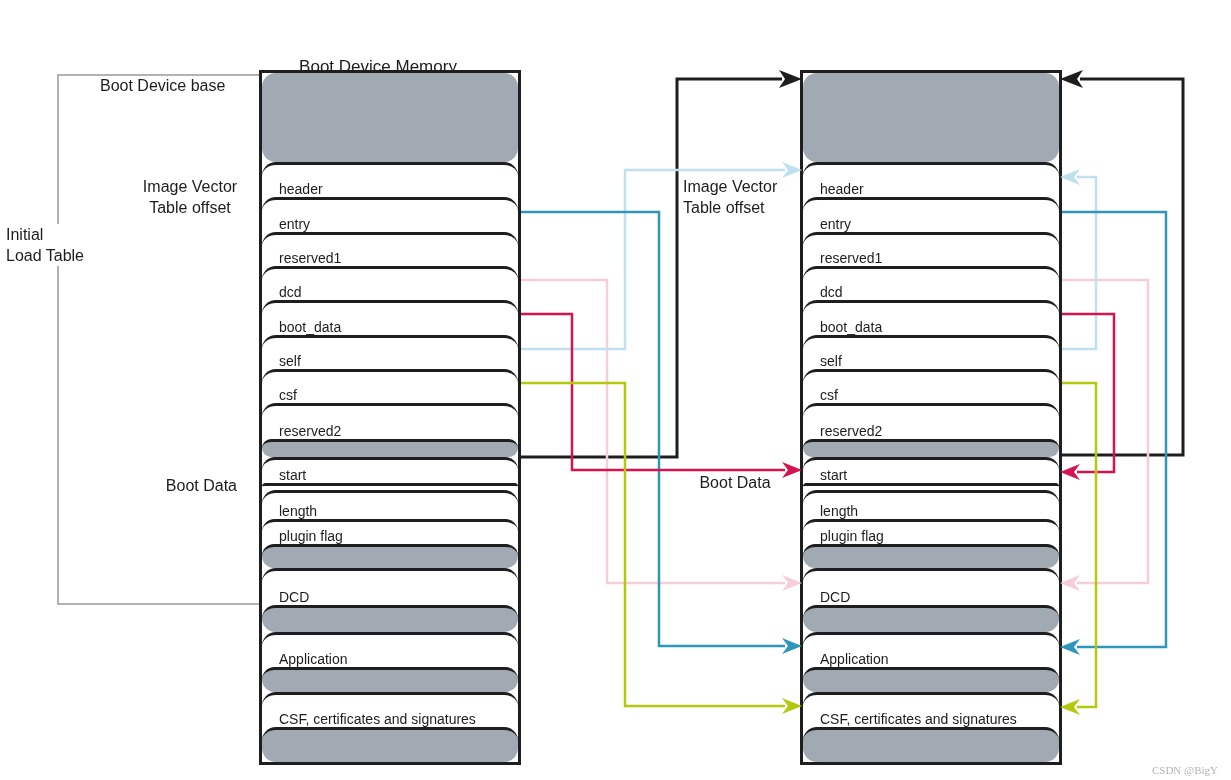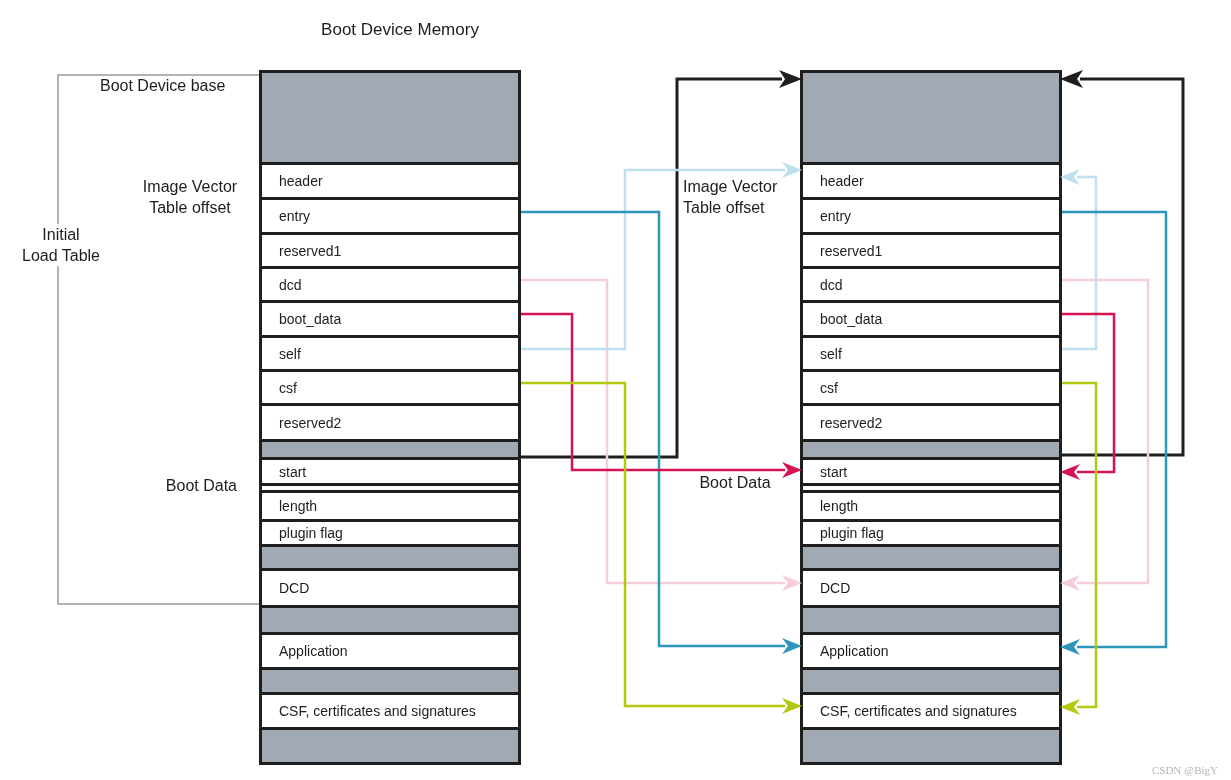--- a/index.html
+++ b/index.html
@@ -1,33 +1,33 @@
 <!DOCTYPE html>
 <html><head>
 <meta charset="utf-8">
 <style>
   html,body{margin:0;padding:0;background:#ffffff;}
   .canvas{position:relative;width:1231px;height:780px;background:#fff;overflow:hidden;
           font-family:"Liberation Sans", sans-serif;color:#1d1d1d;}
   .title{position:absolute;top:20px;width:300px;text-align:center;font-size:17px;}
-  #title-left{left:250px;}
+  #title-left{left:228px;margin-top:37px;}
   #title-right{left:780px;}
   .memtable{position:absolute;top:70px;width:262px;height:695px;border:3px solid #1e1e1e;
             box-sizing:border-box;background:#fff;display:flex;flex-direction:column;z-index:2;}
   #table-left{left:259px;}
   #table-right{left:800px;}
   .row{box-sizing:border-box;border-top:3px solid #1e1e1e;flex:0 0 auto;display:flex;
-       align-items:center;padding-left:17px;font-size:14px;background:#fff;}
+       align-items:flex-end;padding-left:17px;font-size:14px;background:#fff;border-radius:14px;}
   .row:first-child{border-top:none;}
   .row.gray{padding-left:0;}
   .row.thin{padding-left:0;}
   .lbl{position:absolute;font-size:16px;line-height:21px;z-index:4;}
   #lbl-boot-device-base{left:100px;top:75px;width:157px;text-align:left;}
   #lbl-ivt-left{left:115px;top:176px;width:150px;text-align:center;}
-  #lbl-initial{left:6px;top:224px;width:110px;text-align:center;background:#fff;}
+  #lbl-initial{left:6px;top:224px;width:110px;text-align:left;background:#fff;}
   #lbl-boot-data-left{left:137px;top:475px;width:100px;text-align:right;}
   #lbl-ivt-mid{left:683px;top:176px;width:130px;text-align:left;}
   #lbl-boot-data-mid{left:690px;top:472px;width:90px;text-align:center;}
   #watermark{position:absolute;right:13px;bottom:4px;font-size:11px;z-index:4;font-family:Liberation Serif, serif;}
   #conn-svg{position:absolute;left:0;top:0;z-index:3;pointer-events:none;}
 </style>
 </head>
 <body>
 
 <div class="canvas">

